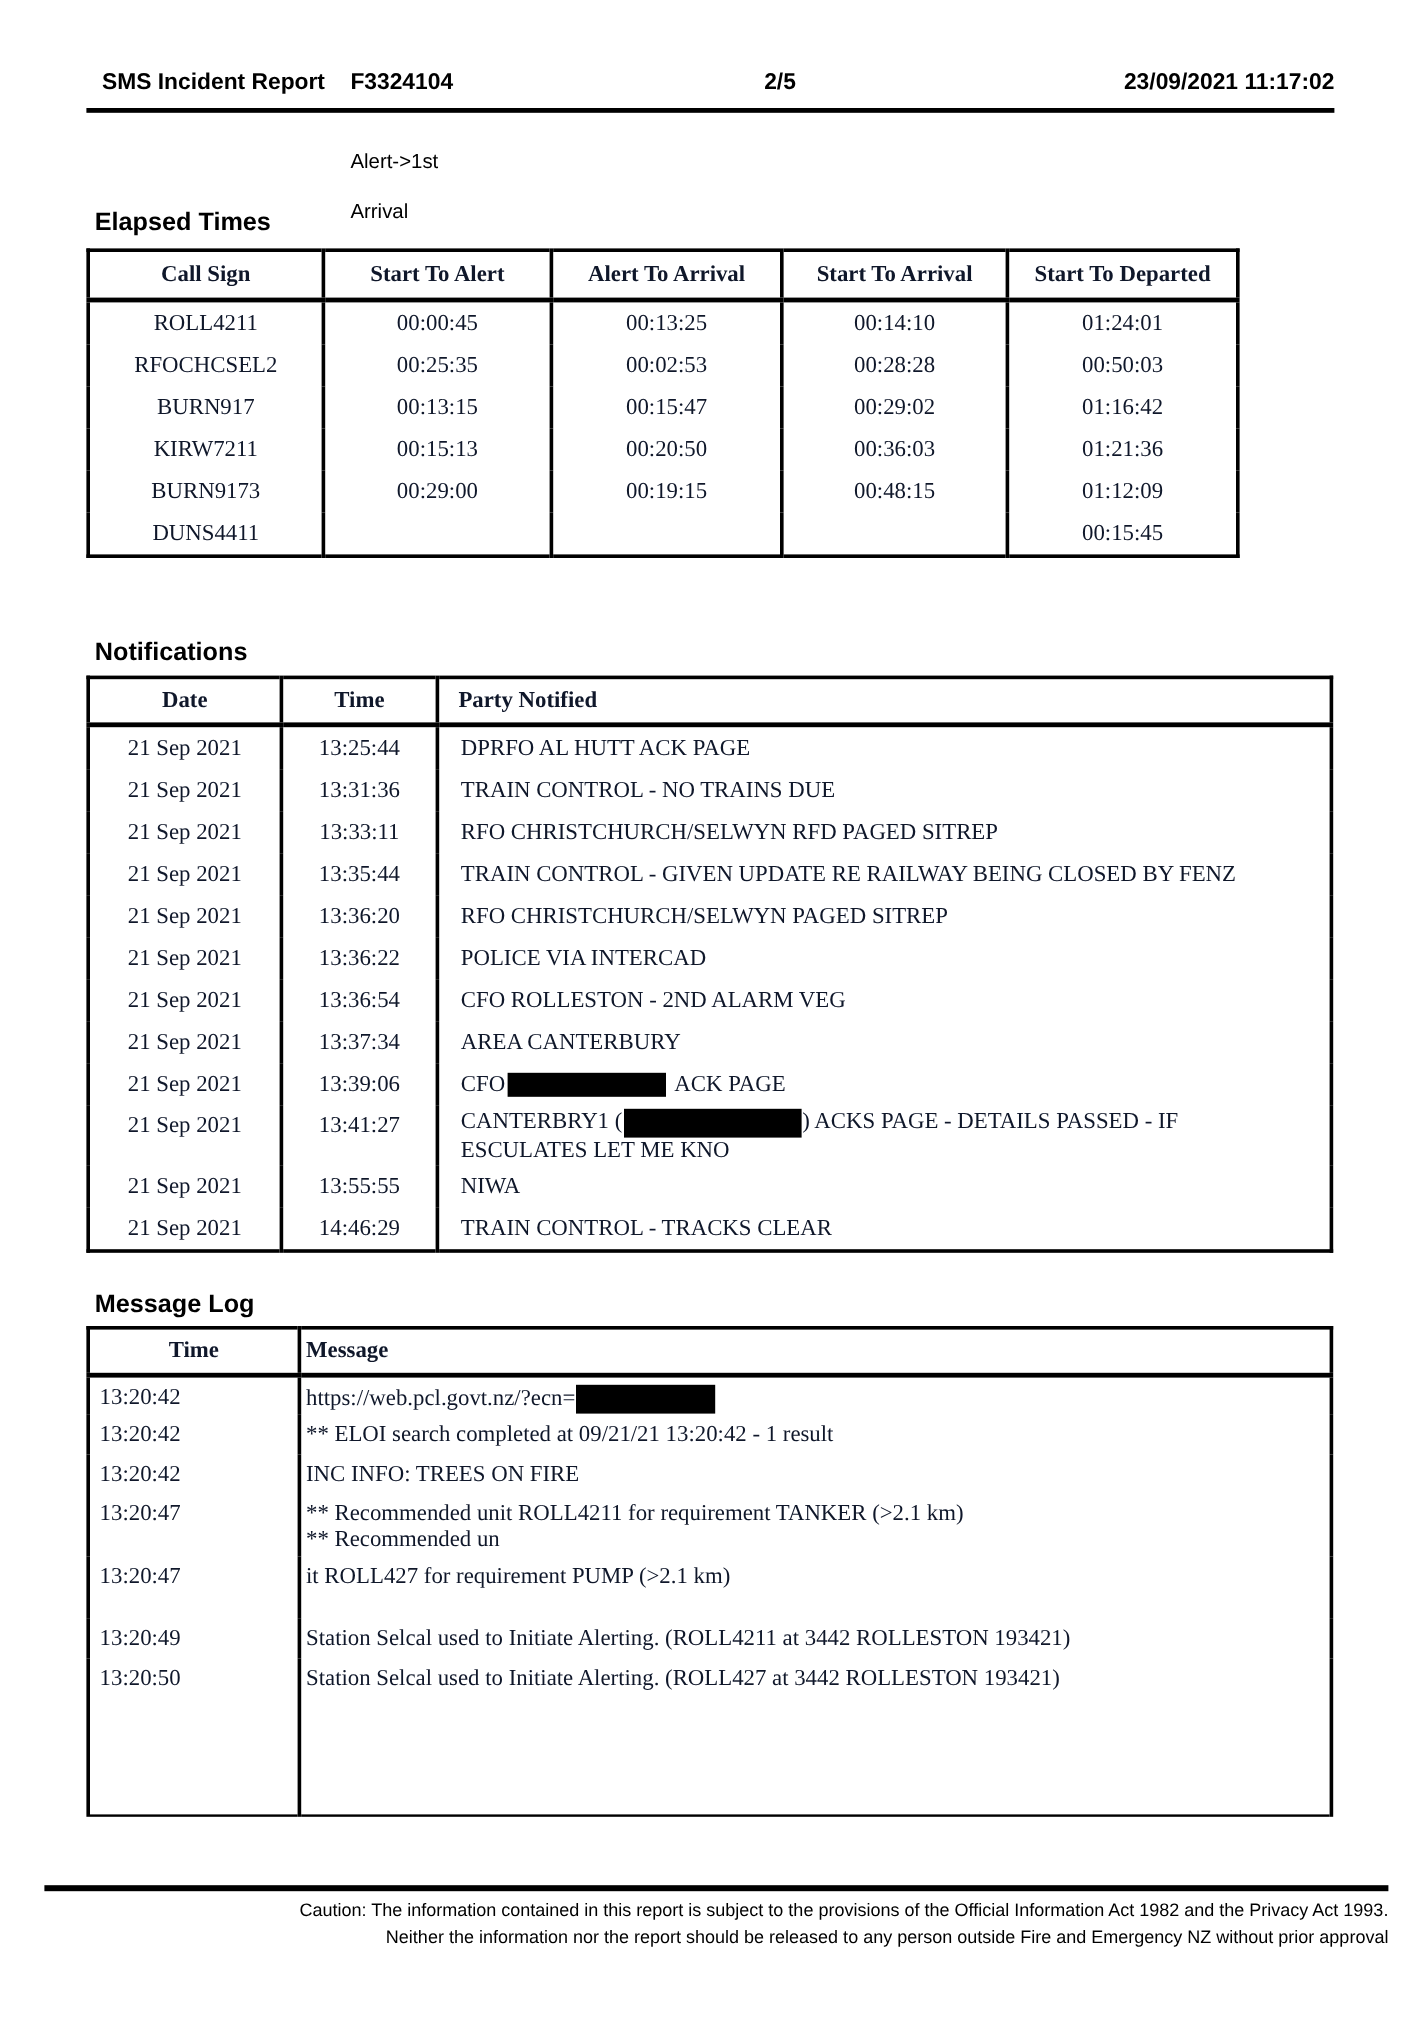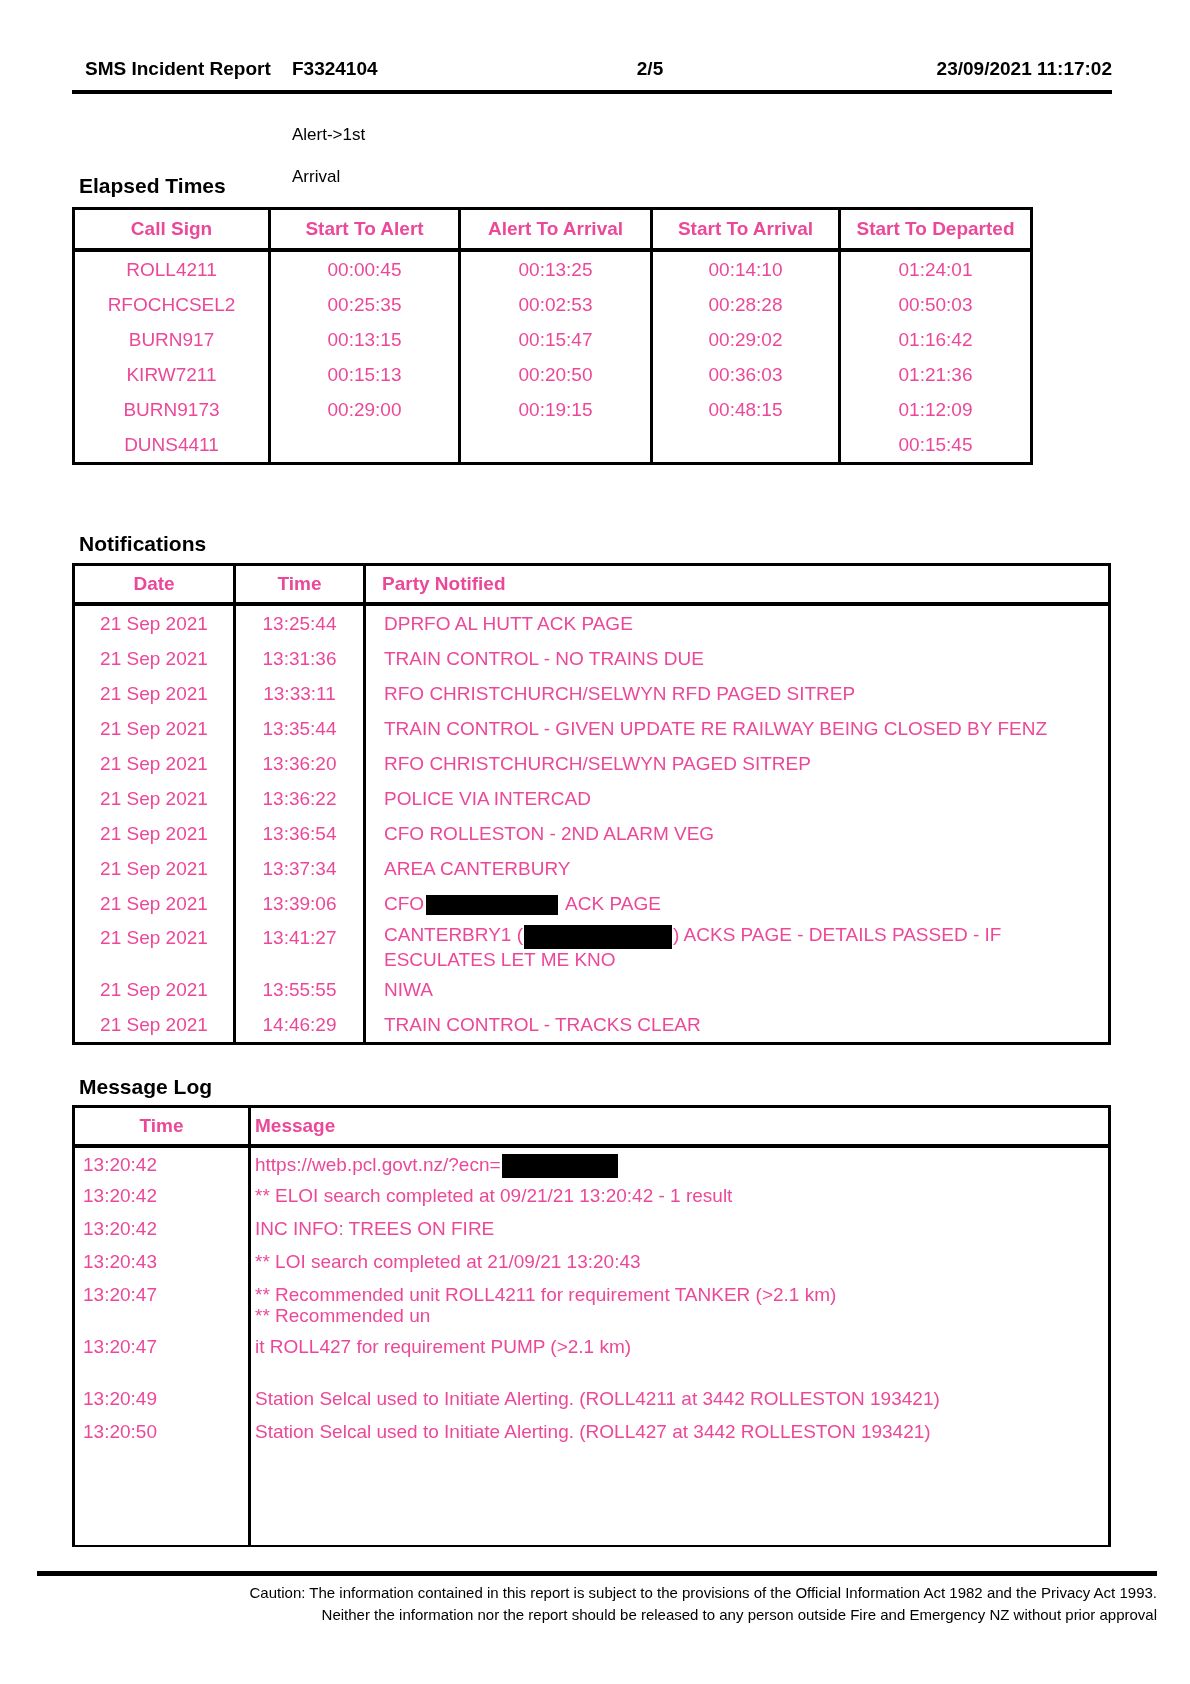--- a/index.html
+++ b/index.html
@@ -11,21 +11,21 @@
 
   
   .hdr-text { font-size:19px; font-weight:bold; white-space:nowrap; }
   .hdr-rule { background:#000; height:4px; }
   .carryover { font-size:17px; line-height:21px; white-space:pre-line; }
 
   
   .section-title { font-size:21px; font-weight:bold; white-space:nowrap; }
 
   
-  table.rpt { border-collapse:collapse; table-layout:fixed; font-size:19px; color:#ec4899; }
+  table.rpt { border-collapse:collapse; table-layout:fixed; font-size:19px; color:#0f172a;font-family:Liberation Serif, serif; }
   table.rpt th, table.rpt td { overflow:hidden; }
   .rpt-outer { border:3px solid #000; }
   table.rpt th {
     font-weight:bold; font-size:19px; height:34px;
     border-bottom:4px solid #000; vertical-align:middle;
   }
   table.rpt td { vertical-align:middle; }
   table.rpt th + th, table.rpt td + td { border-left:3px solid #000; }
   .c { text-align:center; }
   .l { text-align:left; padding-left:16px; }
@@ -233,24 +233,20 @@
       <td class="msg"><span>https://web.pcl.govt.nz/?ecn=</span><span class="redact redact-url"></span></td>
     </tr>
     <tr class="h33">
       <td class="time">13:20:42</td>
       <td class="msg">** ELOI search completed at 09/21/21 13:20:42 - 1 result</td>
     </tr>
     <tr class="h33">
       <td class="time">13:20:42</td>
       <td class="msg">INC INFO: TREES ON FIRE</td>
     </tr>
-    <tr class="h33">
-      <td class="time">13:20:43</td>
-      <td class="msg">** LOI search completed at 21/09/21 13:20:43</td>
-    </tr>
     <tr class="h52">
       <td class="time">13:20:47</td>
       <td class="msg">
         <div>** Recommended unit ROLL4211 for requirement TANKER (&gt;2.1 km)</div>
         <div>** Recommended un</div>
       </td>
     </tr>
     <tr class="h52">
       <td class="time">13:20:47</td>
       <td class="msg">it ROLL427 for requirement PUMP (&gt;2.1 km)</td>

